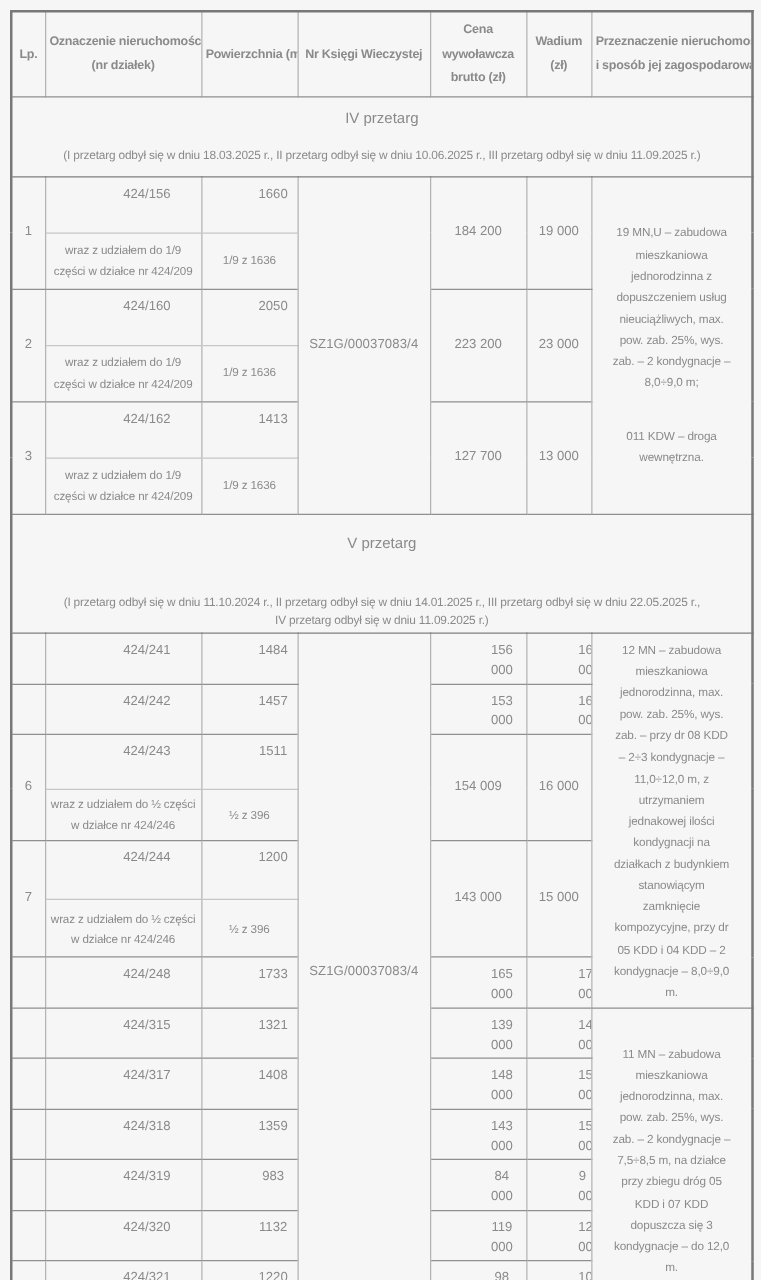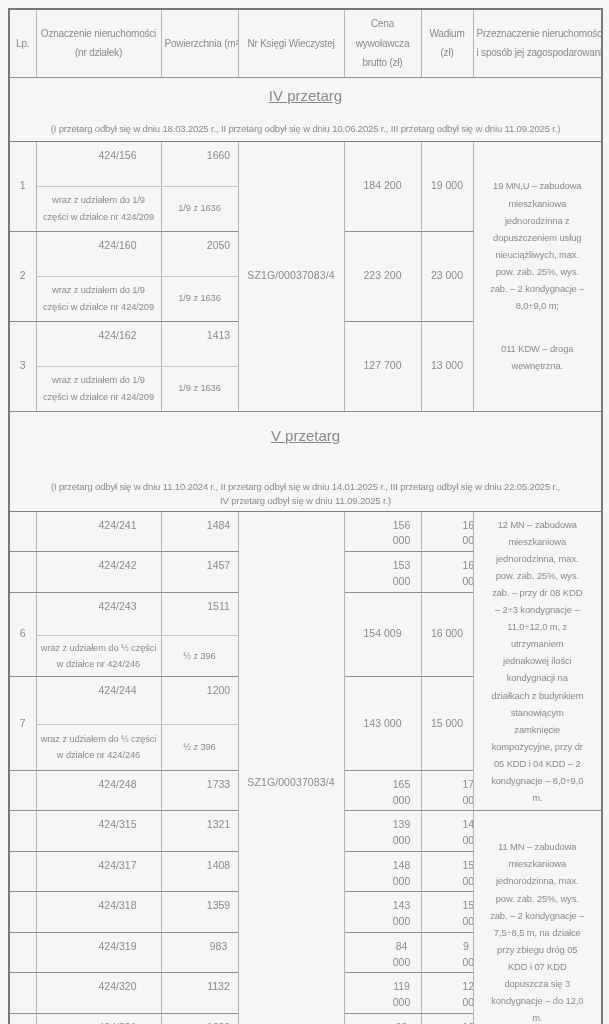--- a/index.html
+++ b/index.html
@@ -15,21 +15,21 @@
     background:#f6f6f6;
   }
   td,th{
     border-left:1px solid #b4b4b4;border-right:1px solid #b4b4b4;
     border-top:1px solid #8f8f8f;border-bottom:1px solid #8f8f8f;
     text-align:center;vertical-align:middle;
     padding:2px 3px;font-weight:normal;
     font-size:10.5px;line-height:1.5;
     overflow:hidden;
   }
-  th{font-size:10px;line-height:1.95;letter-spacing:-0.2px;}
+  th{font-size:10px;line-height:1.95;letter-spacing:-0.2px;font-weight:bold;}
   th .hline{white-space:nowrap;}
   
   tr.rhHead{height:68px}
   tr.rhSec4{height:64px}
   tr.rhSec5{height:95px}
   tr.rh45{height:45px}
   tr.rh38{height:38px}
   tr.rh42{height:42px}
   tr.rh41{height:41px}
   tr.rh46{height:46px}
@@ -37,21 +37,21 @@
   tr.rh36{height:36px}
   .vtop{vertical-align:top;padding-top:6px;padding-left:41px;}
   .has-sub{border-bottom-color:#c6c6c6;}
   tr.sub td{border-top-color:#c6c6c6;}
   .share{font-size:9.3px;line-height:1.75;letter-spacing:-0.1px;}
   .kwcell{font-size:10.5px;letter-spacing:0.1px;}
   .purpose{padding:4px 15px;}
   .purpose p{font-size:9.4px;line-height:1.82;margin:0;letter-spacing:-0.1px;}
   .purpose p + p{margin-top:26px;}
   .section{vertical-align:top;padding-top:6px;border-top:1px solid #7f7f7f;border-bottom:1px solid #7f7f7f;}
-  .sec-title{font-size:15px;margin-top:1px;text-decoration:underline;}
+  .sec-title{font-size:12px;margin-top:1px;}
   .sec-note{font-size:9.5px;letter-spacing:-0.15px;white-space:nowrap;margin-top:15px;text-align:center;}
   .rhSec5 .sec-title{margin-top:7px;}
   .rhSec5 .sec-note{margin-top:33px;}
   .rhSec5 .sec-note2{font-size:9.5px;letter-spacing:-0.15px;white-space:nowrap;}
 </style>
 </head>
 <body>
 
 <table>
   <colgroup>

